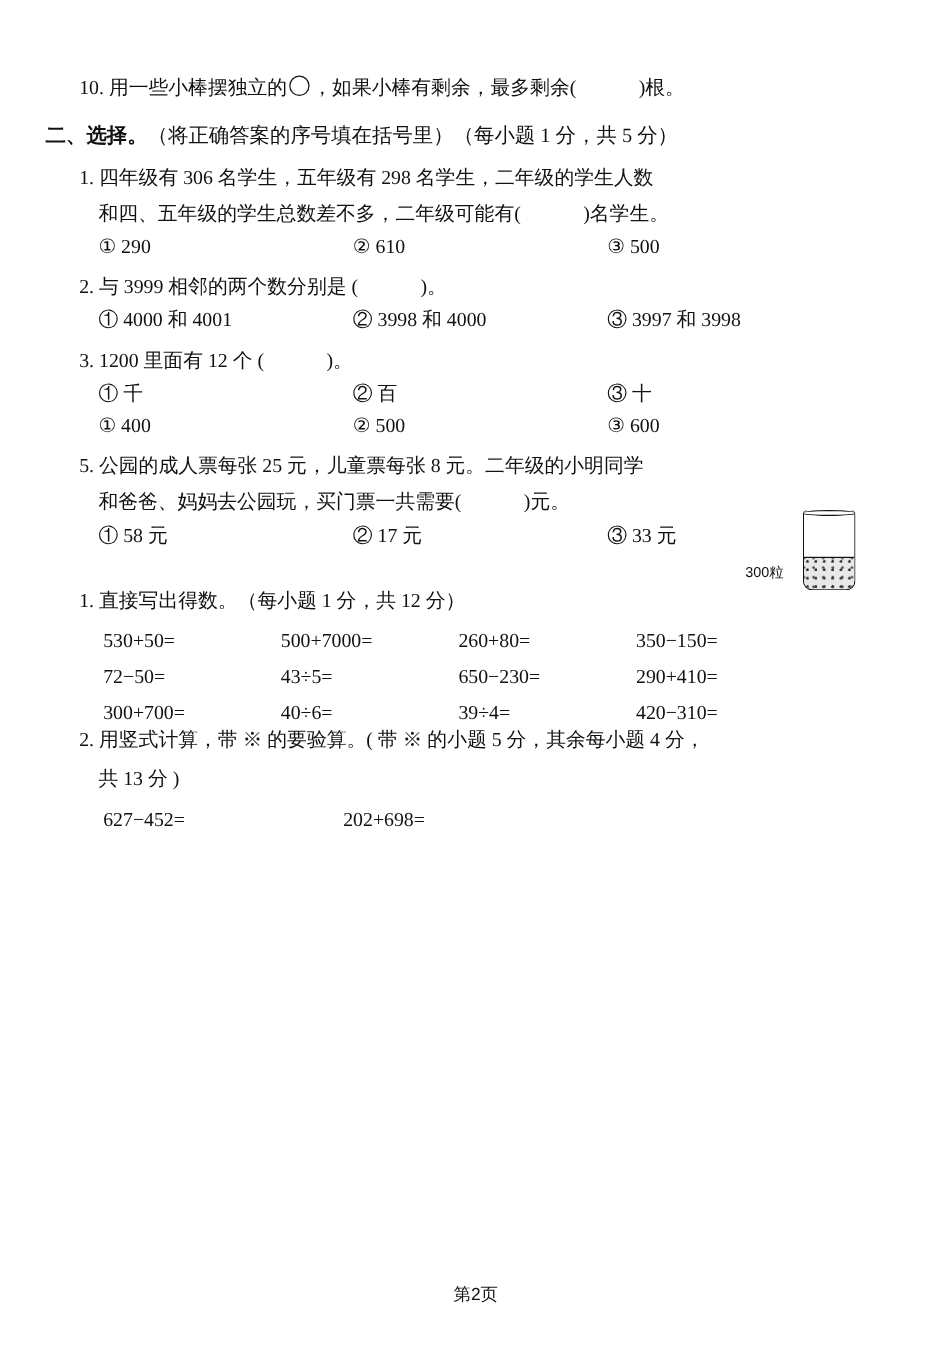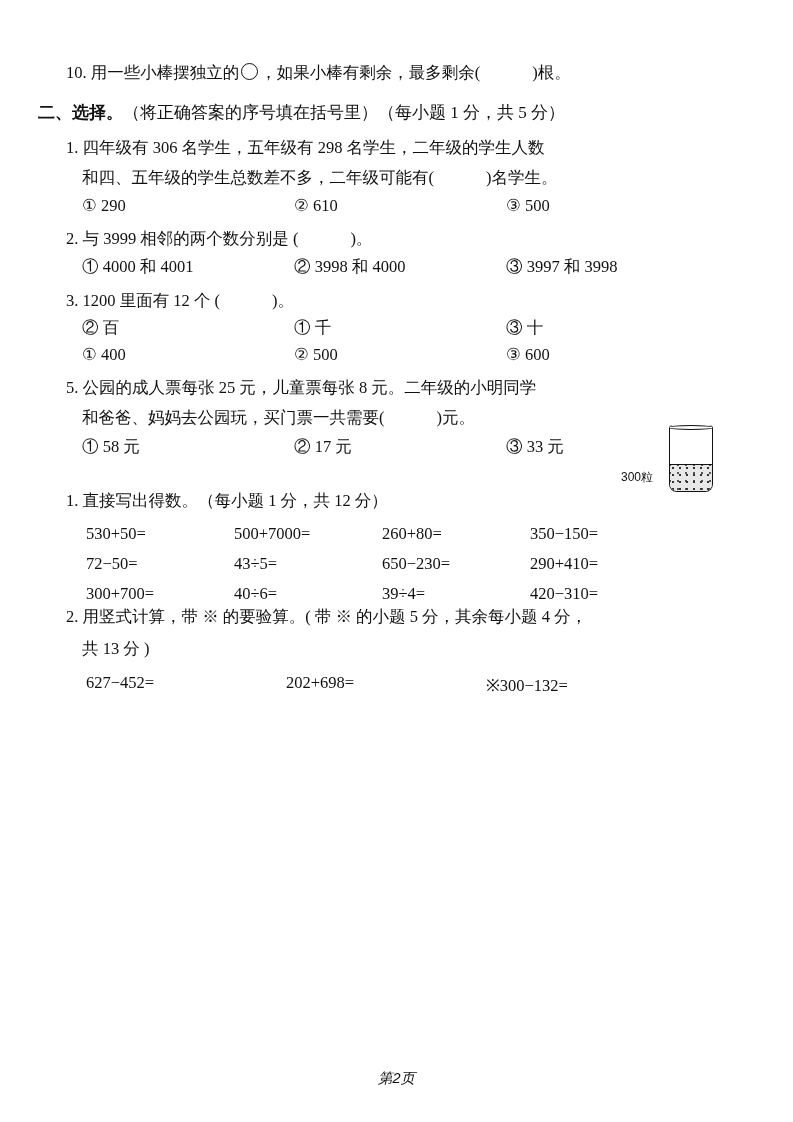--- a/index.html
+++ b/index.html
@@ -132,21 +132,20 @@
     white-space: nowrap;
   }
   .footer {
     position: absolute;
     left: 0;
     bottom: 34px;
     width: 793px;
     text-align: center;
     font-size: 14.5px;
     font-family: "Liberation Sans", sans-serif;
-    font-style: italic;
   }
 </style>
 </head>
 <body>
 
 <div class="page">
 
   <div class="line indent1">
     <span>10. 用一些小棒摆独立的</span><span class="circle-glyph"></span><span>，如果小棒有剩余，最多剩余(</span><span class="gap"></span><span>)根。</span>
   </div>
@@ -171,22 +170,22 @@
   <div class="opts">
     <span class="opt">① 4000 和 4001</span>
     <span class="opt">② 3998 和 4000</span>
     <span class="opt">③ 3997 和 3998</span>
   </div>
 
   <div class="line indent1 q">
     <span>3. 1200 里面有 12 个 (</span><span class="gap"></span><span>)。</span>
   </div>
   <div class="opts">
+    <span class="opt">① 千</span>
     <span class="opt">② 百</span>
-    <span class="opt">① 千</span>
     <span class="opt">③ 十</span>
   </div>
 
   <div class="opts">
     <span class="opt">① 400</span>
     <span class="opt">② 500</span>
     <span class="opt">③ 600</span>
   </div>
 
   <div class="line indent1 q">5. 公园的成人票每张 25 元，儿童票每张 8 元。二年级的小明同学</div>
@@ -220,21 +219,20 @@
     <span class="cell">39÷4=</span>
     <span class="cell">420−310=</span>
   </div>
 
   <div class="line indent1" style="">2. 用竖式计算，带 ※ 的要验算。( 带 ※ 的小题 5 分，其余每小题 4 分，</div>
   <div class="line indent2">共 13 分 )</div>
 
   <div class="calcrow2">
     <span class="cell">627−452=</span>
     <span class="cell">202+698=</span>
-    <span class="cell">※300−132=</span>
   </div>
 
   <div class="cup-wrap">
     <div class="cup">
       <div class="cup-fill"></div>
     </div>
     <div class="cup-label">300粒</div>
   </div>
 
 </div>

